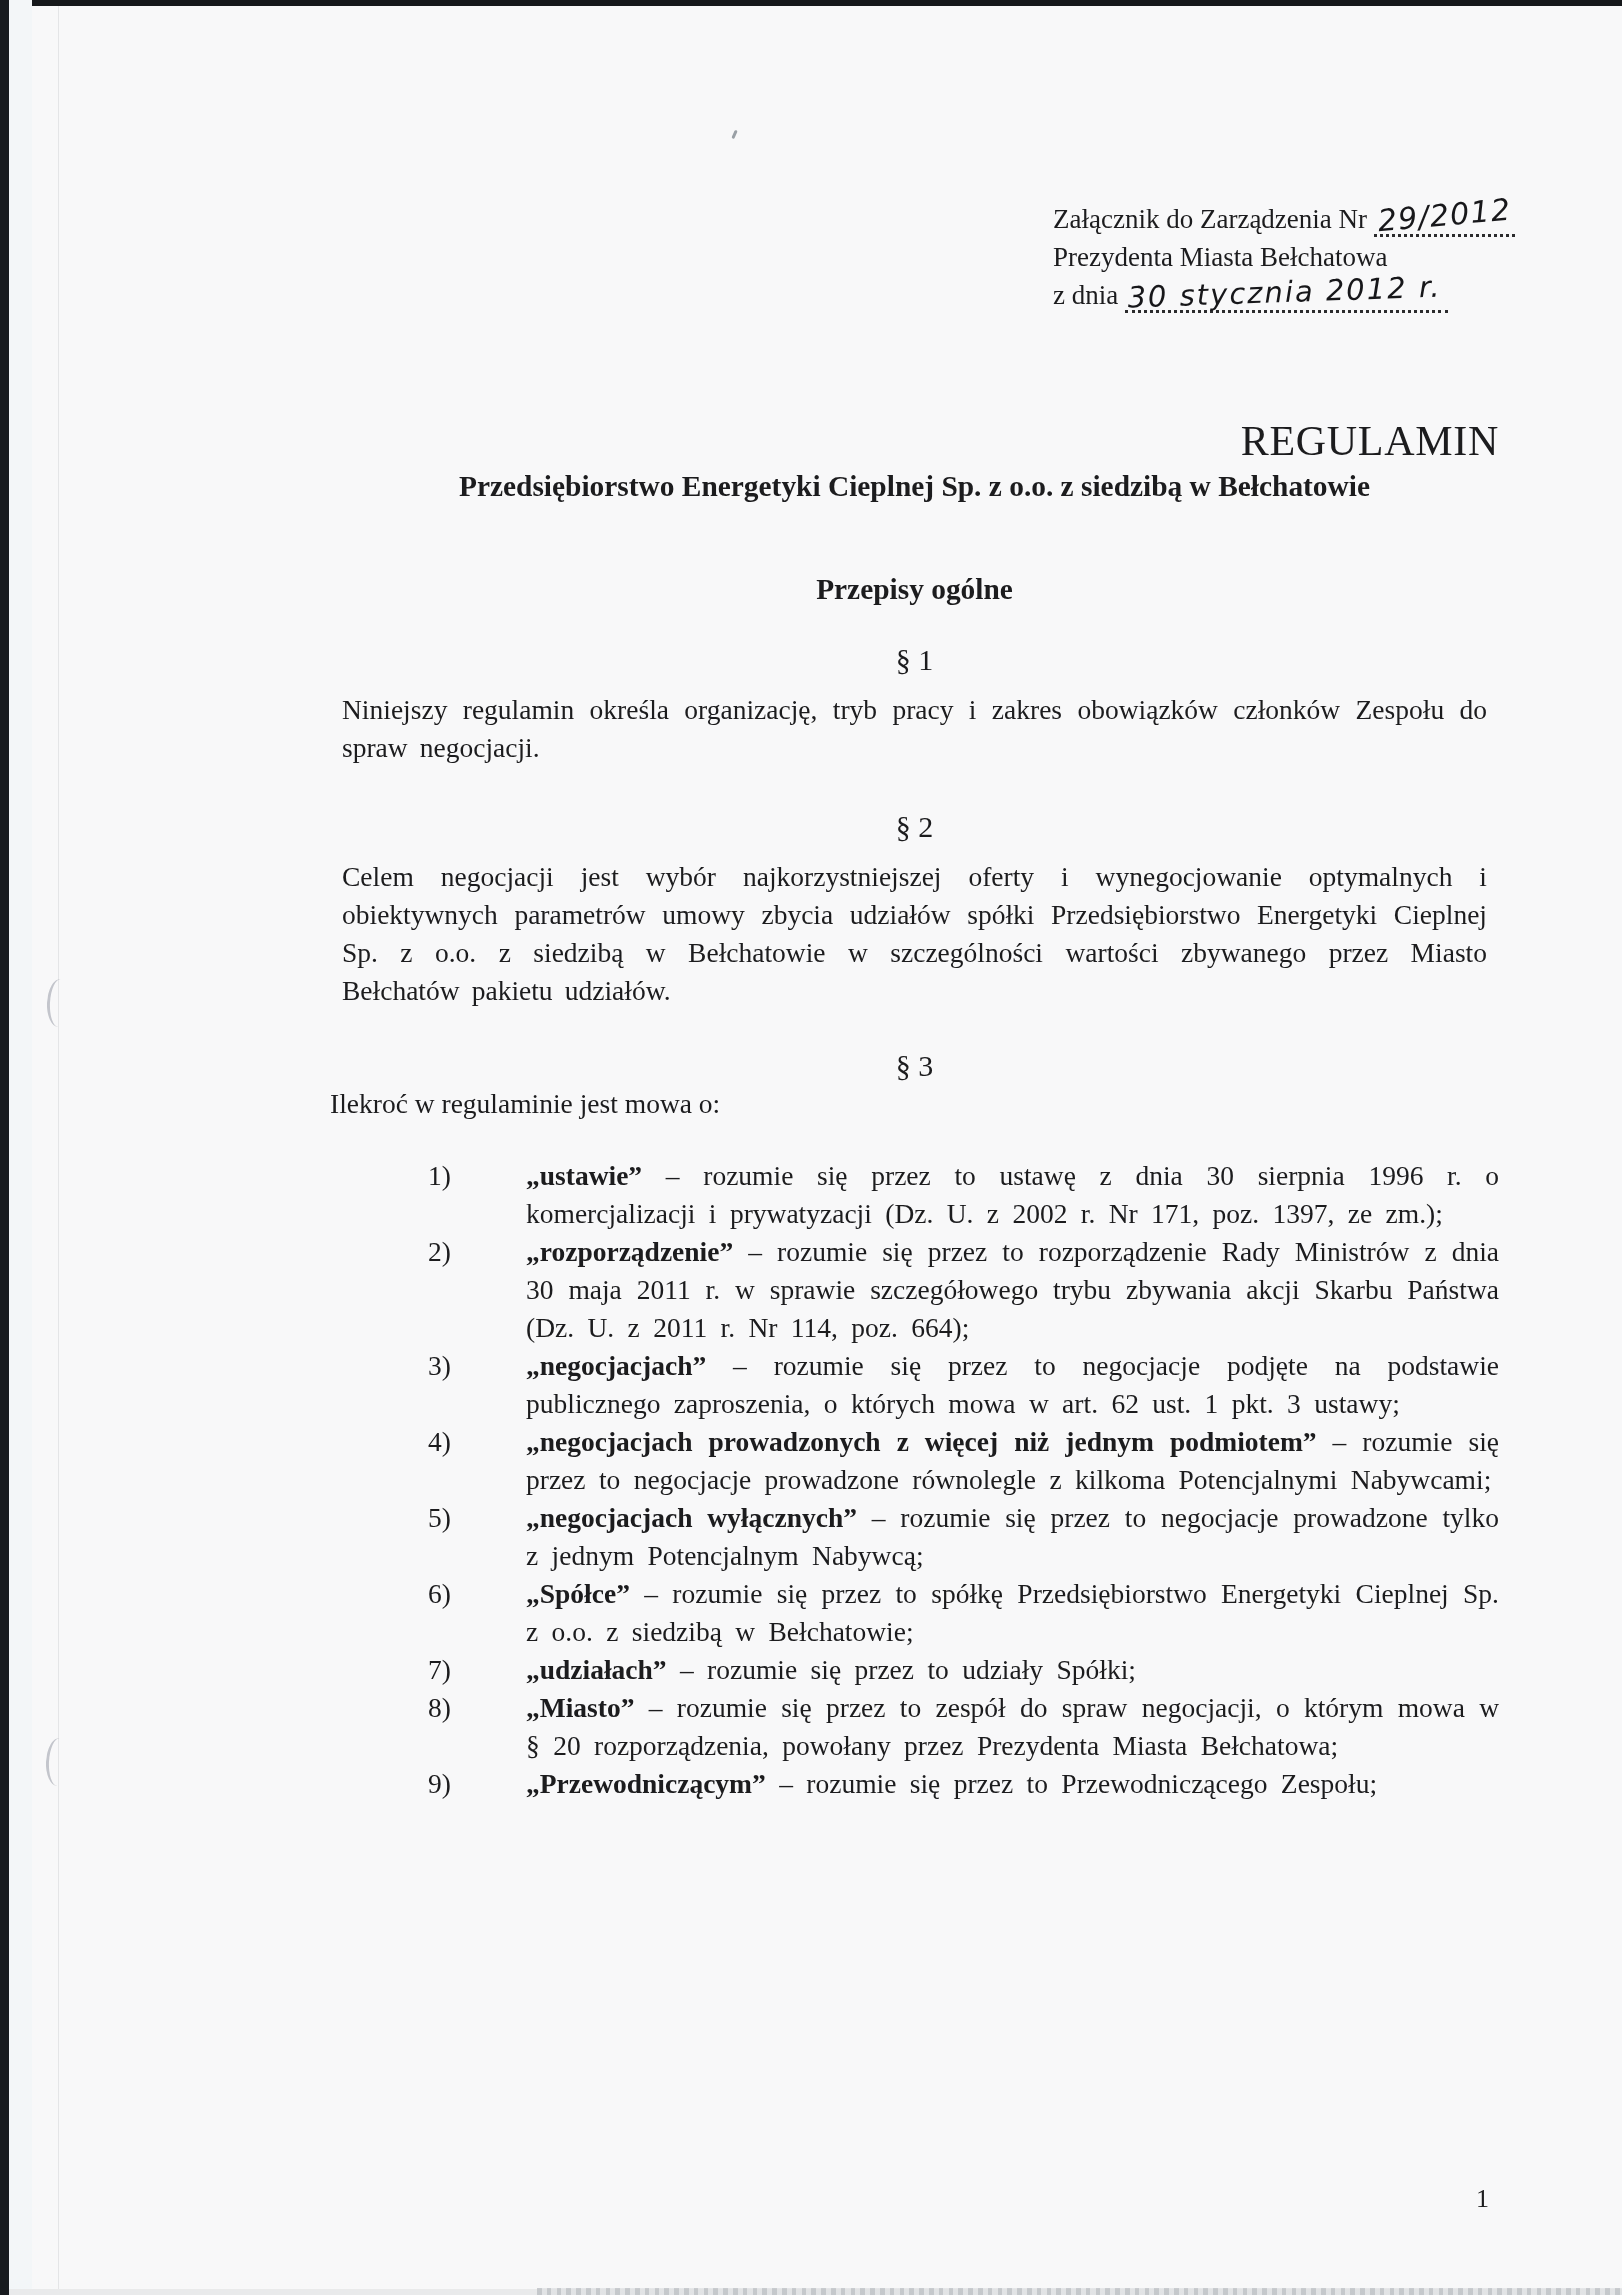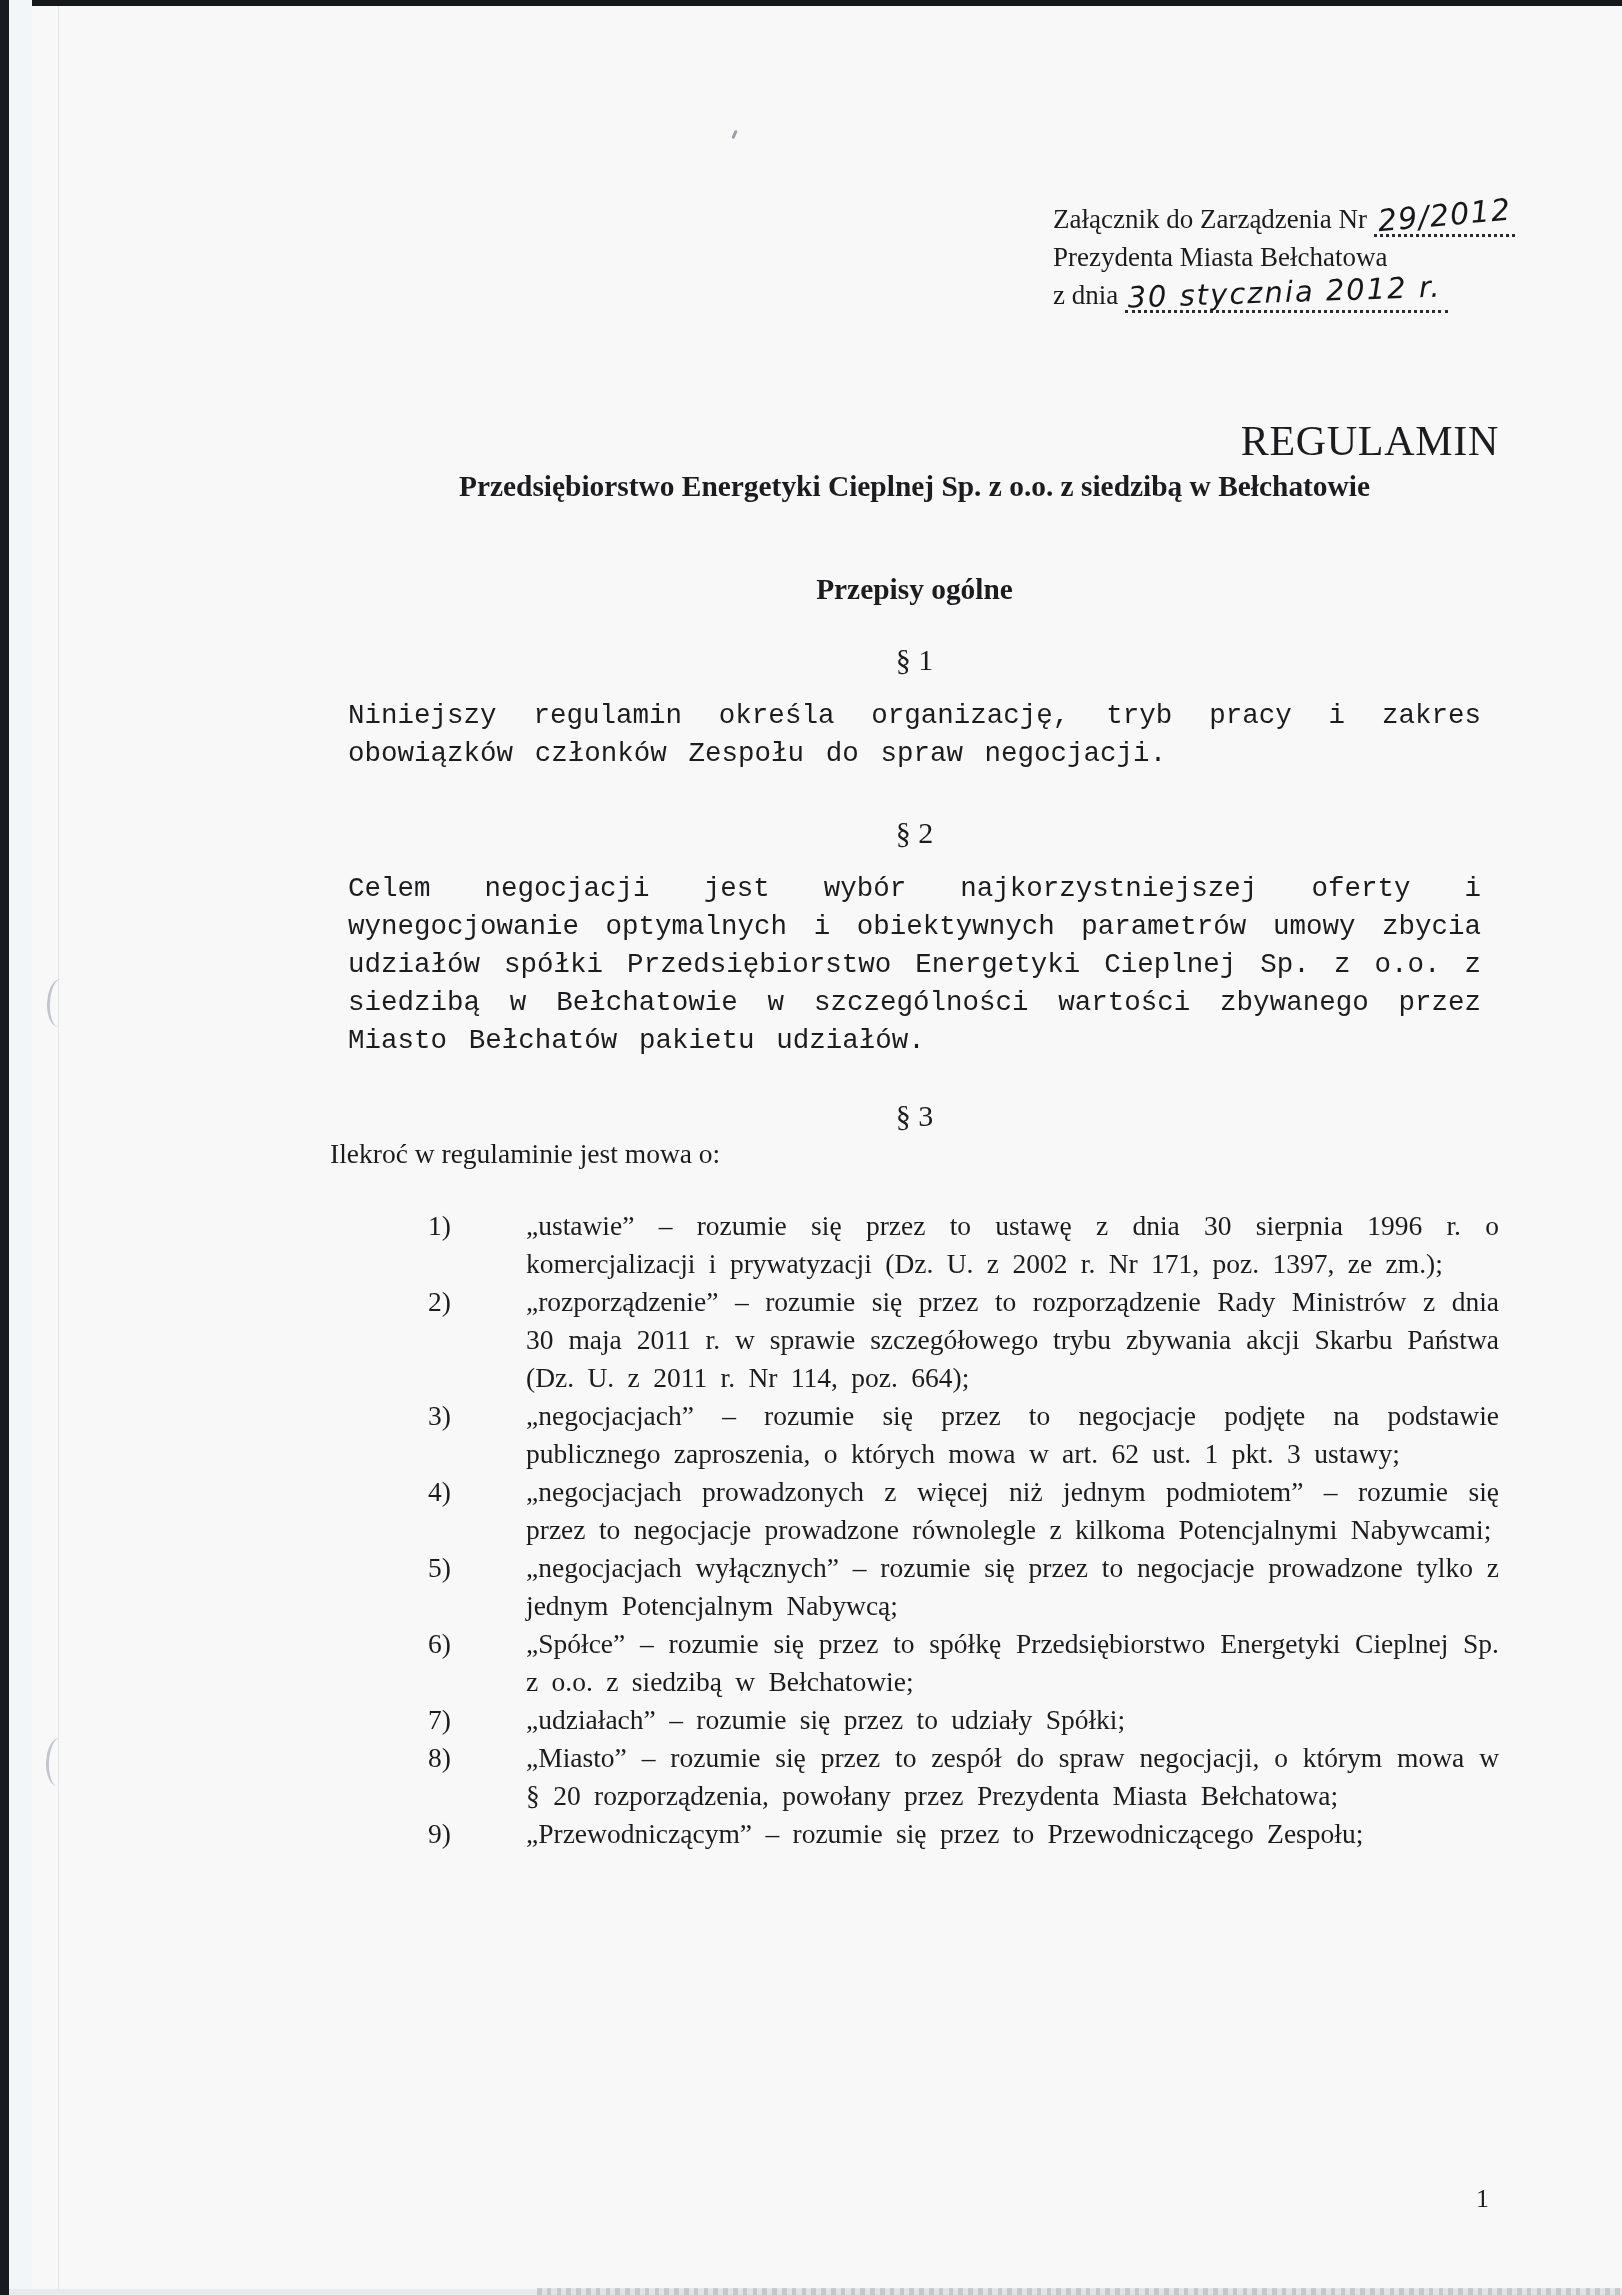--- a/index.html
+++ b/index.html
@@ -134,24 +134,23 @@
     margin: 33px 0 0 0;
     text-align: center;
     font-size: 30px;
     line-height: 38px;
     font-weight: normal;
   }
   .par-heading.p2 { margin-top: 41px; }
   .par-heading.p3 { margin-top: 37px; }
 
   .par-text {
-    margin: 18px;
+    margin: 12px;
     text-align: justify;
     word-spacing: 5.2px;
-    font-family: Liberation Mono, monospace;
   }
   .par-intro {
     margin: 0;
     text-align: left;
   }
 
   .definitions {
     list-style: none;
     margin: 34px 0 0 98px;
     padding: 0;
@@ -161,21 +160,21 @@
     align-items: flex-start;
   }
   .def-num {
     flex: 0 0 98px;
   }
   .def-body {
     flex: 1 1 auto;
     text-align: justify;
     word-spacing: 6.5px;
   }
-  .def-term { font-weight: normal; }
+  .def-term { font-weight: bold; }
 
   .page-number {
     position: absolute;
     top: 2180px;
     right: 134px;
     font-size: 26px;
     line-height: 38px;
   }
 </style>
 </head>

